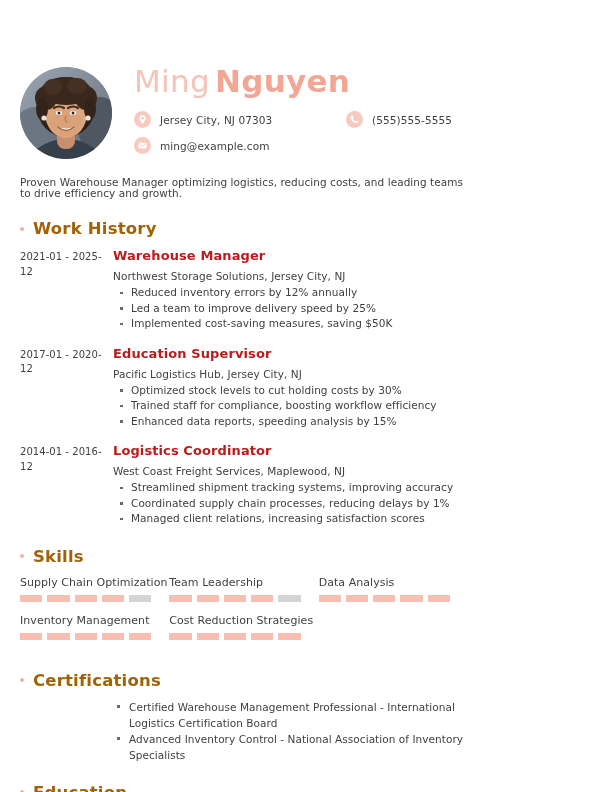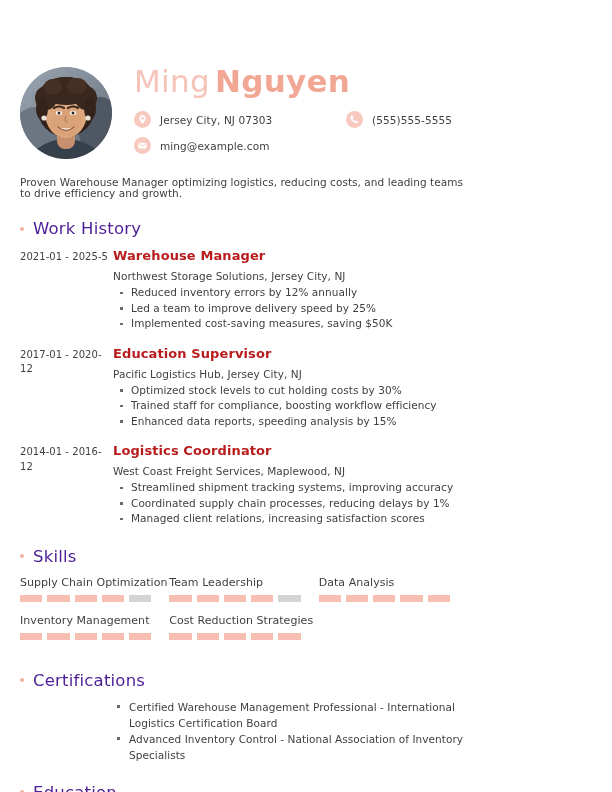--- a/index.html
+++ b/index.html
@@ -114,22 +114,22 @@
   .section-dot {
     width: 4px;
     height: 4px;
     border-radius: 50%;
     background: #f3b1a2;
     margin-right: 9px;
     flex: 0 0 4px;
   }
   .section-title {
     font-size: 16.5px;
-    font-weight: normal;
-    color: #4c1d95;
+    font-weight: bold;
+    color: #a16207;
     letter-spacing: 0.2px;
   }
 
   
   .jobs { padding: 0 20px 0 20px; }
   .job {
     display: flex;
     margin-bottom: 13px;
   }
   .job-dates {
@@ -341,21 +341,21 @@
   <div class="summary">Proven Warehouse Manager optimizing logistics, reducing costs, and leading teams to drive efficiency and growth.</div>
 
   <div class="section-head">
     <span class="section-dot"></span>
     <span class="section-title">Work History</span>
   </div>
 
   <div class="jobs">
 
     <div class="job">
-      <div class="job-dates">2021-01 - 2025-5</div>
+      <div class="job-dates">2021-01 - 2025-12</div>
       <div class="job-body">
         <div class="job-title">Warehouse Manager</div>
         <div class="job-company">Northwest Storage Solutions, Jersey City, NJ</div>
         <ul class="job-bullets">
           <li>Reduced inventory errors by 12% annually</li>
           <li>Led a team to improve delivery speed by 25%</li>
           <li>Implemented cost-saving measures, saving $50K</li>
         </ul>
       </div>
     </div>

